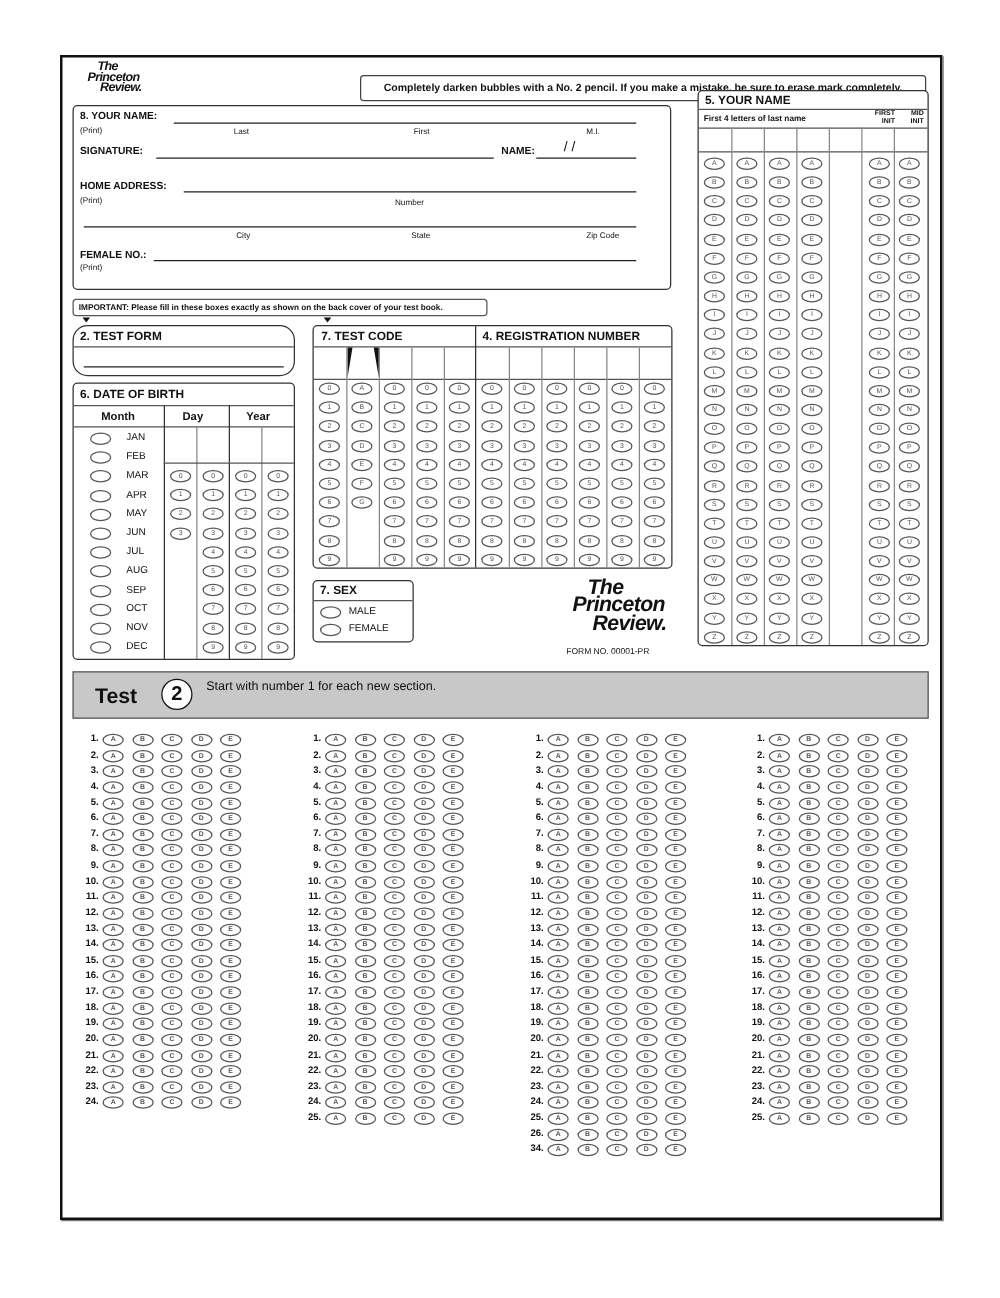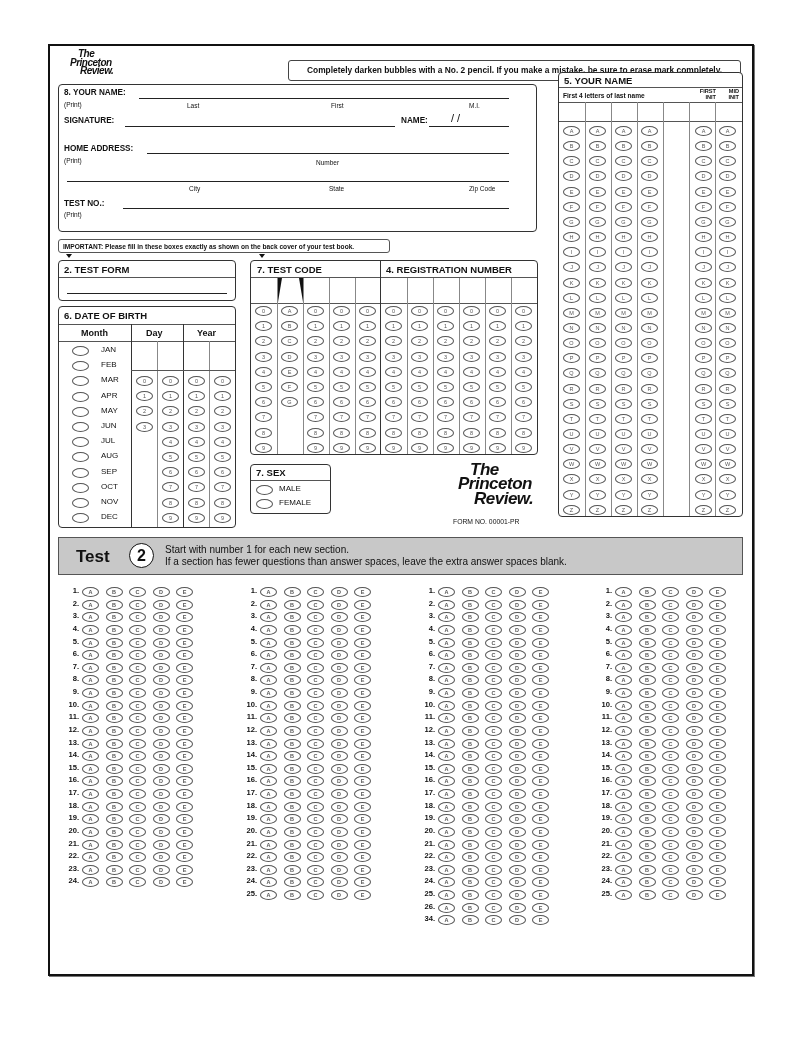--- a/index.html
+++ b/index.html
@@ -49,30 +49,30 @@
   <span class="lbl" style="left:392px;top:27px;font-weight:normal;font-size:11px;">/      /</span>
 
   <span class="lbl" style="left:5px;top:59px;">HOME ADDRESS:</span>
   <div class="line" style="left:88px;top:68px;width:362px;"></div>
   <span class="sub" style="left:5px;top:72px;">(Print)</span>
   <span class="sub" style="left:257px;top:74px;">Number</span>
   <div class="line" style="left:8px;top:96px;width:442px;"></div>
   <span class="sub" style="left:130px;top:100px;">City</span>
   <span class="sub" style="left:270px;top:100px;">State</span>
   <span class="sub" style="left:410px;top:100px;">Zip Code</span>
-  <span class="lbl" style="left:5px;top:114px;">TEST NO.:</span>
+  <span class="lbl" style="left:5px;top:114px;">FEMALE NO.:</span>
   <div class="line" style="left:64px;top:123px;width:386px;"></div>
   <span class="sub" style="left:5px;top:126px;">(Print)</span>
 </div>
 
 <div class="abs" style="left:58px;top:239px;width:332px;height:14px;border:1px solid #555;border-radius:3px;font-size:6.6px;font-weight:bold;line-height:14px;padding-left:4px;box-sizing:border-box;">IMPORTANT:  Please fill in these boxes exactly as shown on the back cover of your test book.</div>
 <div class="abs" style="left:66px;top:254px;width:0;height:0;border-left:3px solid transparent;border-right:3px solid transparent;border-top:4px solid #111;"></div>
 <div class="abs" style="left:259px;top:254px;width:0;height:0;border-left:3px solid transparent;border-right:3px solid transparent;border-top:4px solid #111;"></div>
 
-<div class="box" style="left:58px;top:260px;width:176px;height:39px;">
+<div class="box" style="left:58px;top:260px;width:176px;height:39px;border-radius:12px;">
   <span class="lbl hdr" style="left:5px;top:3px;">2.  TEST FORM</span>
   <div class="line" style="left:0;top:16px;width:176px;border-top-color:#555;"></div>
   <div class="line" style="left:8px;top:32px;width:160px;"></div>
 </div>
 
 <div class="box" id="sec6" style="left:58px;top:306px;width:176px;height:220px;">
   <span class="lbl hdr" style="left:5px;top:3px;">6.  DATE OF BIRTH</span>
   <div class="line" style="left:0;top:17px;width:176px;border-top-color:#555;"></div>
   <span class="lbl" style="left:22px;top:21px;font-size:9px;">Month</span>
   <span class="lbl" style="left:87px;top:21px;font-size:9px;">Day</span>
@@ -458,21 +458,20 @@
     <div class="bub" style="left:160px;top:386.3px;">W</div>
     <div class="bub" style="left:160px;top:401.45px;">X</div>
     <div class="bub" style="left:160px;top:416.6px;">Y</div>
     <div class="bub" style="left:160px;top:431.75px;">Z</div>
   </div>
 
 <div class="abs banner">
   <span class="abs" style="left:17px;top:9px;font-size:17px;font-weight:bold;">Test</span>
   <div class="abs" style="left:70px;top:5px;width:23px;height:23px;border:1.5px solid #111;border-radius:50%;background:#fff;font-size:16px;font-weight:bold;text-align:center;line-height:23px;">2</div>
   <span class="abs" style="left:106px;top:6px;font-size:10px;">Start with number 1 for each new section.</span>
-  <span class="abs" style="left:106px;top:18px;font-size:10px;">If a section has fewer questions than answer spaces, leave the extra answer spaces blank.</span>
 </div>
 
 <div id="answers">
     <div class="ans-row" style="left:62px;top:586px;width:140px;">
       <div class="ans-num" style="left:0;">1.</div>
       <div class="bub" style="left:20px;top:1px;">A</div>
       <div class="bub" style="left:43.5px;top:1px;">B</div>
       <div class="bub" style="left:67px;top:1px;">C</div>
       <div class="bub" style="left:90.5px;top:1px;">D</div>
       <div class="bub" style="left:114px;top:1px;">E</div>

